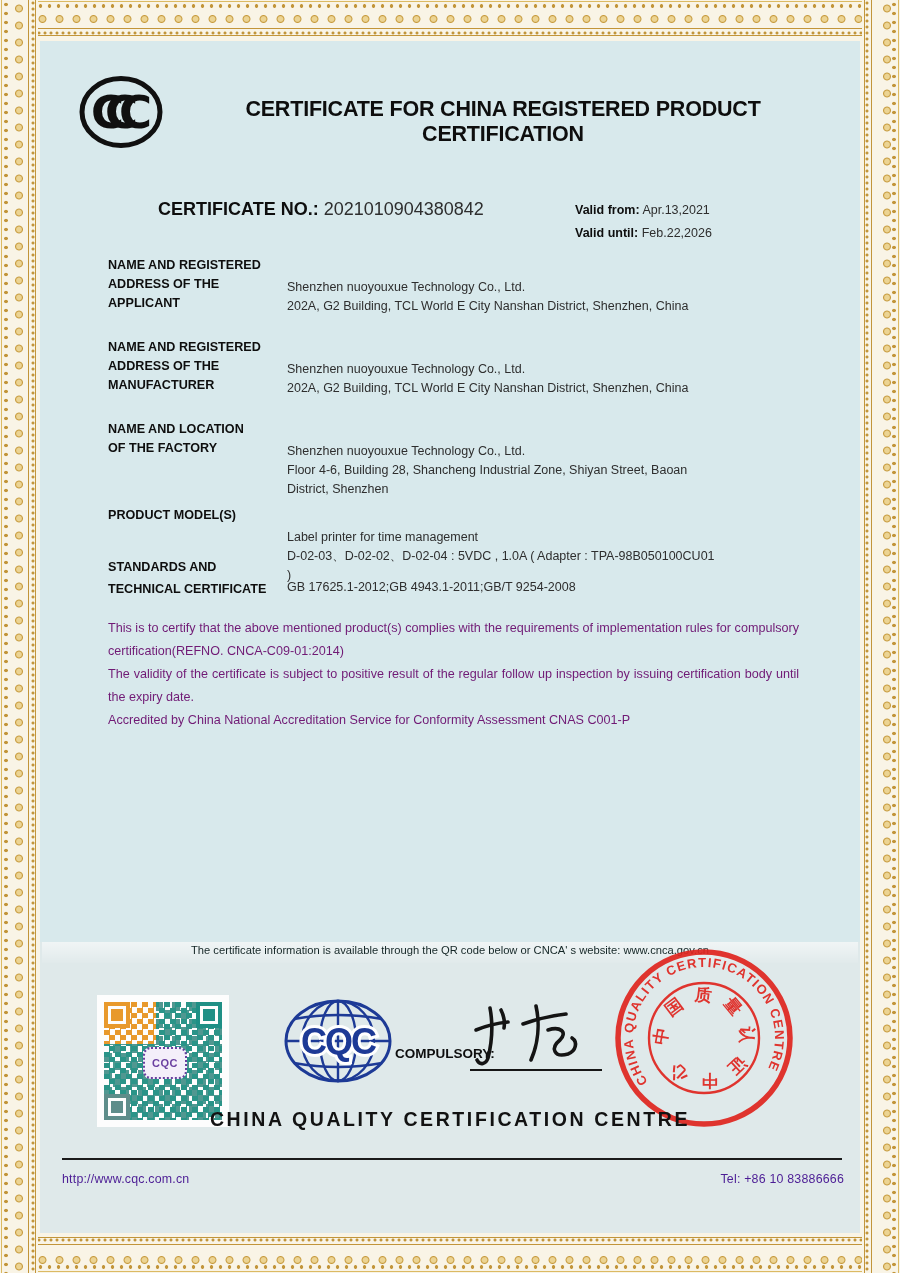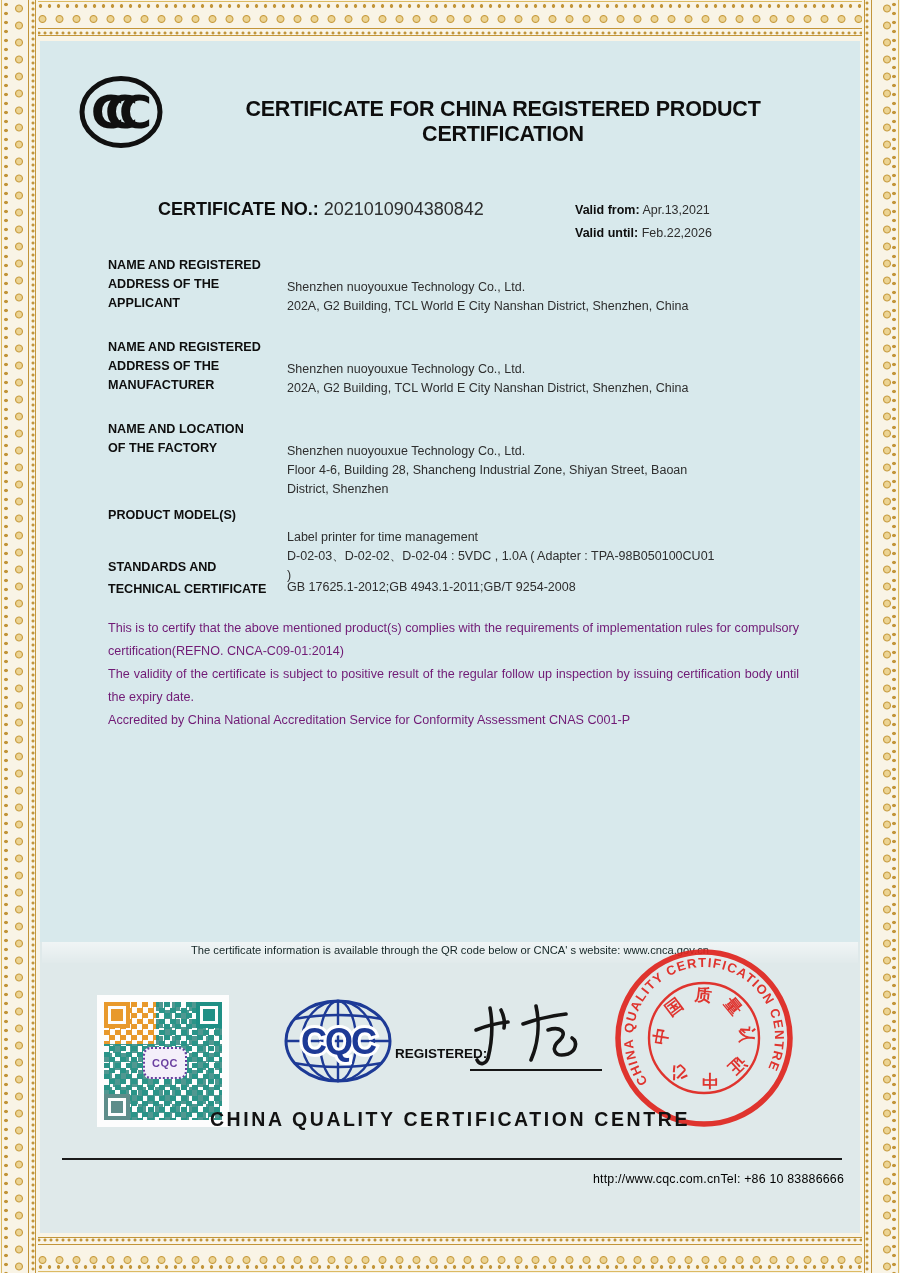--- a/index.html
+++ b/index.html
@@ -97,21 +97,21 @@
   
   .stamp{position:absolute;left:608px;top:942px;opacity:.92;}
 
   
   .centre-name{position:absolute;left:120px;width:660px;top:1108px;text-align:center;
     font-size:19.5px;font-weight:700;letter-spacing:2.6px;color:#121212;}
 
   
   .footer-rule{position:absolute;left:62px;width:780px;top:1158px;height:2.2px;background:#1b1b1b;}
   .footer{position:absolute;left:62px;right:56px;top:1172px;display:flex;
-    justify-content:flex-end;font-size:12.4px;color:#000000;letter-spacing:.2px;}
+    justify-content:space-between;font-size:12.4px;color:#4c1d95;letter-spacing:.2px;}
 </style>
 </head>
 <body>
 
 <div class="page">
 
   <div class="edge edge-top"></div>
   <div class="edge edge-bottom"></div>
   <div class="edge edge-left"></div>
   <div class="edge edge-right"></div>
@@ -196,21 +196,21 @@
       <ellipse cx="56" cy="44" rx="36" ry="40"></ellipse>
       <ellipse cx="56" cy="44" rx="18" ry="40"></ellipse>
       <line x1="56" y1="4" x2="56" y2="84"></line>
       <path d="M 12,22 Q 56,14 100,22"></path>
       <path d="M 4,44 L 108,44"></path>
       <path d="M 12,66 Q 56,74 100,66"></path>
     </g>
     <text x="56" y="57" text-anchor="middle" font-family="Liberation Sans, sans-serif" font-size="36" font-weight="bold" letter-spacing="-2" fill="#1d3a96" stroke="#ffffff" stroke-width="6" paint-order="stroke">CQC</text>
   </svg>
 
-  <div class="sig-label">REGISTERED:</div>
+  <div class="sig-label">COMPULSORY:</div>
   <svg class="sig-script" width="145" height="72" viewBox="0 0 145 72">
     <g fill="none" stroke="#141414" stroke-width="3.6" stroke-linecap="round" stroke-linejoin="round">
       <path d="M 22,8 C 25,24 24,42 20,58 C 18,64 12,66 9,60"></path>
       <path d="M 8,30 C 20,25 30,23 40,22"></path>
       <path d="M 33,10 C 36,16 37,22 36,28"></path>
       <path d="M 68,6 C 72,24 70,44 63,60"></path>
       <path d="M 55,24 C 72,18 88,15 98,14"></path>
       <path d="M 80,30 C 92,26 100,32 92,40 C 82,48 86,58 100,54 C 108,51 110,42 104,38"></path>
     </g>
   </svg>

